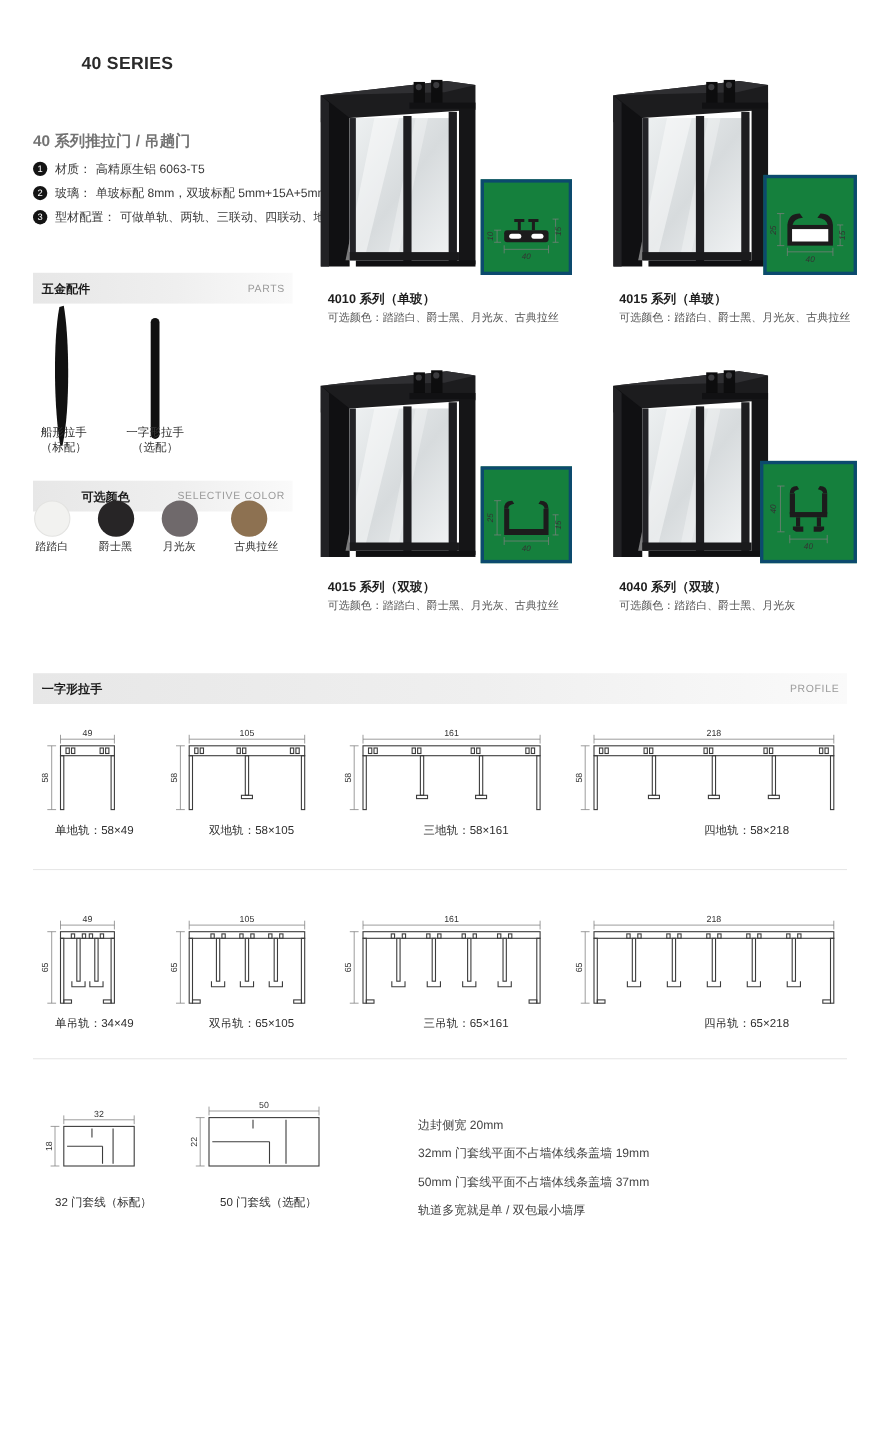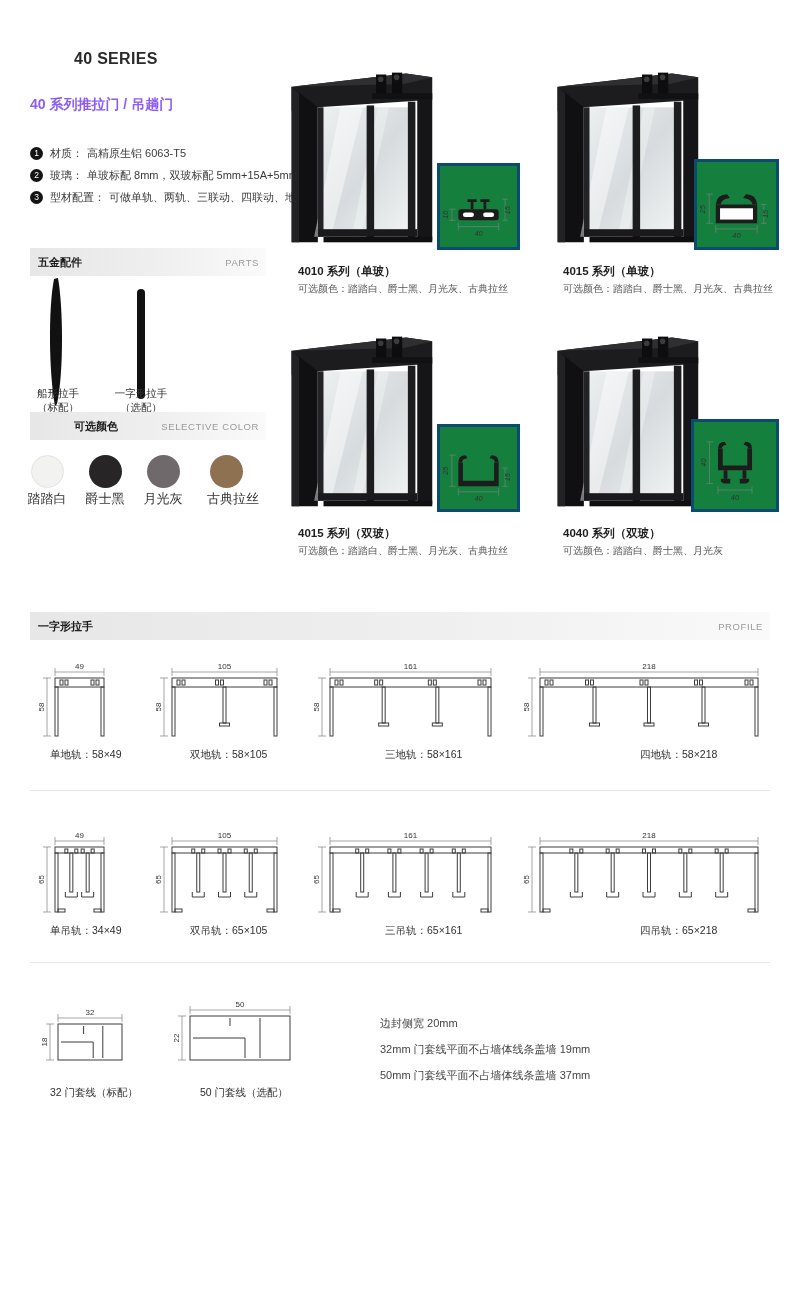--- a/index.html
+++ b/index.html
@@ -1,35 +1,35 @@
 <!DOCTYPE html>
 <html><head>
 <meta charset="utf-8">
 <style>
   html,body{margin:0;padding:0;background:#fff;}
   .page{position:relative;width:800px;height:1300px;background:#fff;overflow:hidden;
         font-family:"Liberation Sans","DejaVu Sans",sans-serif;color:#222;}
   .abs{position:absolute;}
   
   .t-en{font-size:16px;font-weight:bold;letter-spacing:.3px;color:#2a2a2a;line-height:22px;margin-left:44px;}
-  .t-cn{font-size:14px;font-weight:bold;color:#8b5cf6;}
+  .t-cn{font-size:14px;font-weight:bold;color:#737373;margin-top:24px;}
   .spec-line{font-size:11px;color:#3a3a3a;display:flex;align-items:center;height:14px;}
   .spec-num{display:inline-flex;width:13px;height:13px;border-radius:50%;background:#141414;color:#fff;
             font-size:8.5px;align-items:center;justify-content:center;margin-right:7px;flex:0 0 13px;}
   .spec-label{margin-right:4px;}
   
   .bar{height:28px;background:linear-gradient(90deg,#e7e7e7 0%,#efefef 55%,#fafafa 100%);
        display:flex;align-items:center;justify-content:space-between;padding:0 7px 0 8px;box-sizing:border-box;}
   .bar .l{font-size:11px;font-weight:bold;color:#1c1c1c;}
   .bar .r{font-size:9.5px;color:#9a9a9a;letter-spacing:.6px;}
   
   .handle-label{font-size:10.5px;color:#333;text-align:center;line-height:14px;}
   .swatch{width:33px;height:33px;border-radius:50%;}
   .swatch.w0{border:1px solid #e3e3e1;box-sizing:border-box;}
-  .swatch-label{font-size:13px;color:#333;text-align:center;}
+  .swatch-label{font-size:10px;color:#333;text-align:center;}
   
   .door{width:150px;height:186px;}
   .pbox{border:3px solid #0c4a6e;background:#15803d;box-sizing:border-box;font-style:italic;}
   .pbox svg{width:100%;height:100%;display:block;}
   .prod-title{font-size:11.5px;font-weight:bold;color:#1e1e1e;}
   .prod-colors{font-size:10px;color:#555;}
   
   .prof rect,.prof path,.prof line{fill:none;stroke:#3c3c3c;stroke-width:1;}
   .dln{stroke:#808080;stroke-width:.7;fill:none;}
   .dtx{font-family:"Liberation Sans",sans-serif;font-size:8px;fill:#333;}
@@ -103,21 +103,21 @@
     <div>（标配）</div>
   </div>
   <svg class="abs" style="left:136px;top:288px;" width="10" height="112" viewBox="0 0 10 112">
     <rect x="1" y="1" width="8" height="110" rx="4" fill="#111"></rect>
   </svg>
   <div class="abs handle-label" style="left:105px;top:386px;width:72px;">
     <div>一字形拉手</div>
     <div>（选配）</div>
   </div>
 
-  <div class="abs bar" style="left:30px;top:412px;width:236px;padding-left:44px;">
+  <div class="abs bar" style="left:30px;top:437px;width:236px;padding-left:44px;">
     <span class="l">可选颜色</span>
     <span class="r">SELECTIVE COLOR</span>
   </div>
   <div class="abs swatch w0" style="left: 31px; top: 455px; background: rgb(242, 242, 240);"></div>
   <div class="abs swatch" style="left: 89px; top: 455px; background: rgb(39, 37, 38);"></div>
   <div class="abs swatch" style="left: 147px; top: 455px; background: rgb(111, 105, 107);"></div>
   <div class="abs swatch" style="left: 210px; top: 455px; background: rgb(141, 113, 81);"></div>
   <div class="abs swatch-label" style="left:17px;top:490px;width:60px;">踏踏白</div>
   <div class="abs swatch-label" style="left:75px;top:490px;width:60px;">爵士黑</div>
   <div class="abs swatch-label" style="left:133px;top:490px;width:60px;">月光灰</div>
@@ -513,15 +513,16 @@
         <line x1="6" y1="60" x2="14" y2="60" class="dln"></line>
         <text x="7" y="38" class="dtx" text-anchor="middle" transform="rotate(-90 7 38)">22</text>
       </svg></div>
   <div class="abs trk-caption" style="left:50px;top:1086px;">32 门套线（标配）</div>
   <div class="abs trk-caption" style="left:200px;top:1086px;">50 门套线（选配）</div>
 
   <div class="abs" style="left:380px;top:1010px;">
     <div class="note-line">边封侧宽 20mm</div>
     <div class="note-line">32mm 门套线平面不占墙体线条盖墙 19mm</div>
     <div class="note-line">50mm 门套线平面不占墙体线条盖墙 37mm</div>
+    <div class="note-line">轨道多宽就是单 / 双包最小墙厚</div>
   </div>
 
 </div>
 
 </body></html>

